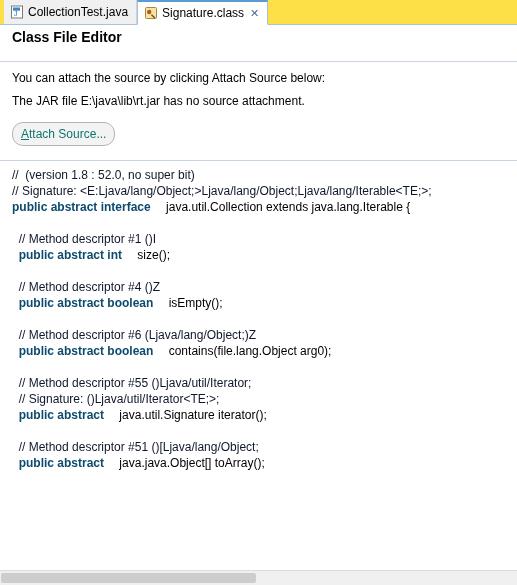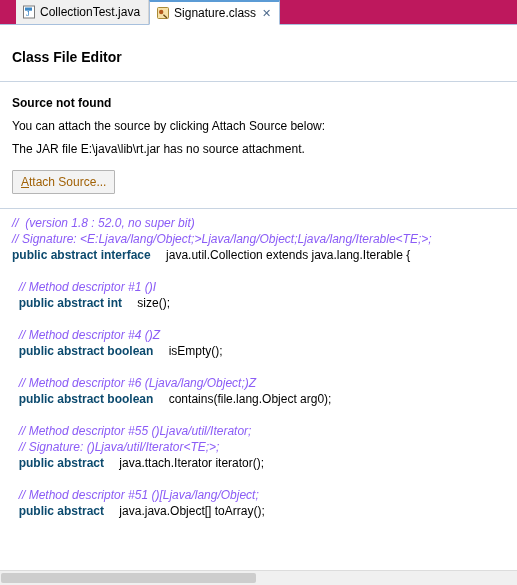--- a/index.html
+++ b/index.html
@@ -20,25 +20,25 @@
     height: 585px;
     position: relative;
     background: #ffffff;
     box-sizing: border-box;
   }
 
   
   .tabbar {
     position: relative;
     height: 25px;
-    background: #be185d;
+    background: #fde047;
     border-bottom: 1px solid #a7c0dd;
     display: flex;
     align-items: flex-end;
-    padding-left: 16px;
+    padding-left: 4px;
     box-sizing: border-box;
   }
   .tab {
     display: flex;
     align-items: center;
     height: 24px;
     padding: 0 8px 0 6px;
     font-size: 12px;
     box-sizing: border-box;
     position: relative;
@@ -79,21 +79,21 @@
     top: 25px;
     left: 0;
     right: 0;
     bottom: 14px;
     background: #ffffff;
     overflow: hidden;
   }
   .title {
     font-size: 14px;
     font-weight: bold;
-    margin: 24px 0 0 12px;
+    margin: 4px 0 0 12px;
   }
   .hr {
     border-top: 1px solid #c8d4e2;
     margin-top: 16px;
   }
   .section-head {
     font-size: 12px;
     font-weight: bold;
     margin: 14px 0 0 12px;
   }
@@ -101,40 +101,40 @@
     font-size: 12px;
     margin: 9px 0 0 12px;
   }
   .btn-wrap { margin: 14px 0 0 12px; }
   .btn {
     font-family: "Liberation Sans", sans-serif;
     font-size: 12px;
     padding: 4px 8px;
     background: #f3f3f3;
     border: 1px solid #b5b5b5;
-    border-radius: 1px;
-    color: #a16207;
+    border-radius: 11px;
+    color: #0f766e;
     cursor: pointer;
   }
   .btn .mn { text-decoration: underline; }
   .hr2 {
     border-top: 1px solid #c8d4e2;
     margin-top: 14px;
   }
 
   
   .code {
     margin: 0;
     padding: 6px 0 0 12px;
     font-family: "Liberation Sans", sans-serif;
     font-size: 12px;
     line-height: 16px;
     white-space: pre;
   }
-  .code .cmt { color: #8b5cf6; font-style: italic; }
+  .code .cmt { color: #0f172a; }
   .code .kw  { color: #0c4a6e; font-weight: bold; }
   .code .pln { color: #000000; padding-left: 12px; }
   .code .blank { display: block; height: 16px; }
 
   
   .hscroll {
     position: absolute;
     left: 0;
     right: 0;
     bottom: 0;
@@ -182,21 +182,20 @@
       <span class="tab-close">✕</span>
     </div>
 
   </div>
 
   <div class="editor">
 
     <div class="title">Class File Editor</div>
     <div class="hr"></div>
 
-    <div class="section-head">Source not found</div>
 
     <div class="para">You can attach the source by clicking Attach Source below:</div>
     <div class="para">The JAR file E:\java\lib\rt.jar has no source attachment.</div>
 
     <div class="btn-wrap">
       <button class="btn"><span class="mn">A</span><span>ttach Source...</span></button>
     </div>
 
     <div class="hr2"></div>
 
@@ -204,21 +203,21 @@
 <span class="cmt">// Signature: &lt;E:Ljava/lang/Object;&gt;Ljava/lang/Object;Ljava/lang/Iterable&lt;TE;&gt;;</span>
 <span class="kw">public abstract interface</span><span class="pln"> java.util.Collection extends java.lang.Iterable {</span>
 <span class="blank"> </span><span class="cmt">  // Method descriptor #1 ()I</span>
 <span class="kw">  public abstract int</span><span class="pln"> size();</span>
 <span class="blank"> </span><span class="cmt">  // Method descriptor #4 ()Z</span>
 <span class="kw">  public abstract boolean</span><span class="pln"> isEmpty();</span>
 <span class="blank"> </span><span class="cmt">  // Method descriptor #6 (Ljava/lang/Object;)Z</span>
 <span class="kw">  public abstract boolean</span><span class="pln"> contains(file.lang.Object arg0);</span>
 <span class="blank"> </span><span class="cmt">  // Method descriptor #55 ()Ljava/util/Iterator;</span>
 <span class="cmt">  // Signature: ()Ljava/util/Iterator&lt;TE;&gt;;</span>
-<span class="kw">  public abstract</span><span class="pln"> java.ttach.Iterator iterator();</span>
+<span class="kw">  public abstract</span><span class="pln"> java.util.Signature iterator();</span>
 <span class="blank"> </span><span class="cmt">  // Method descriptor #51 ()[Ljava/lang/Object;</span>
 <span class="kw">  public abstract</span><span class="pln"> java.java.Object[] toArray();</span></div>
 
   </div>
 
   <div class="hscroll">
     <div class="thumb"></div>
   </div>
 
 </div>

